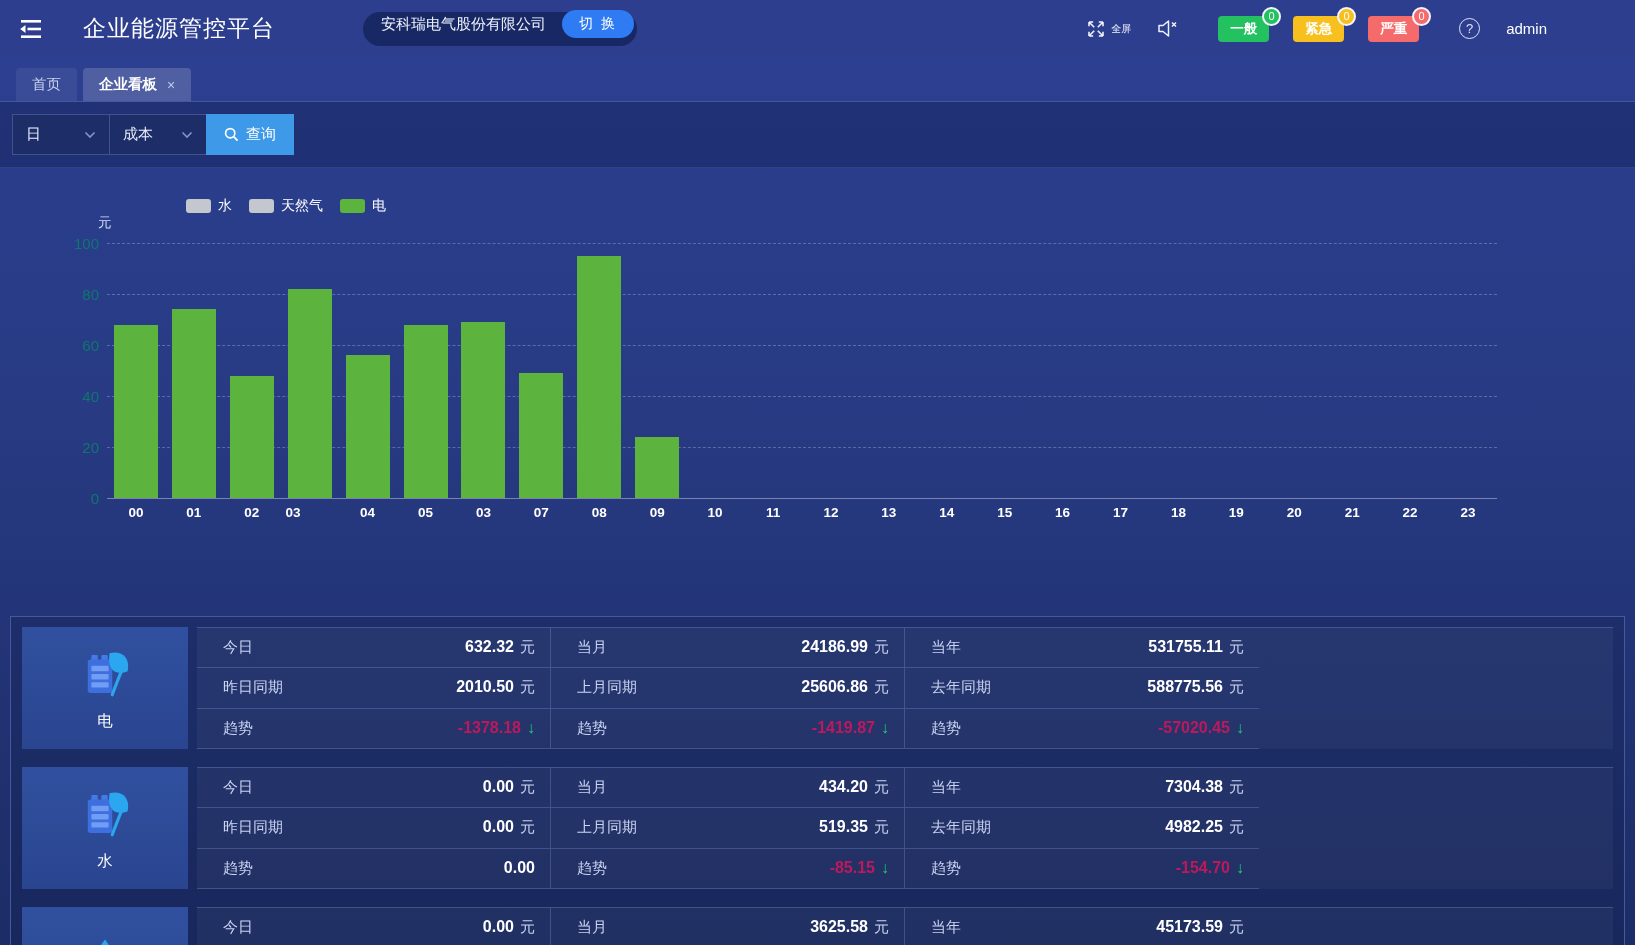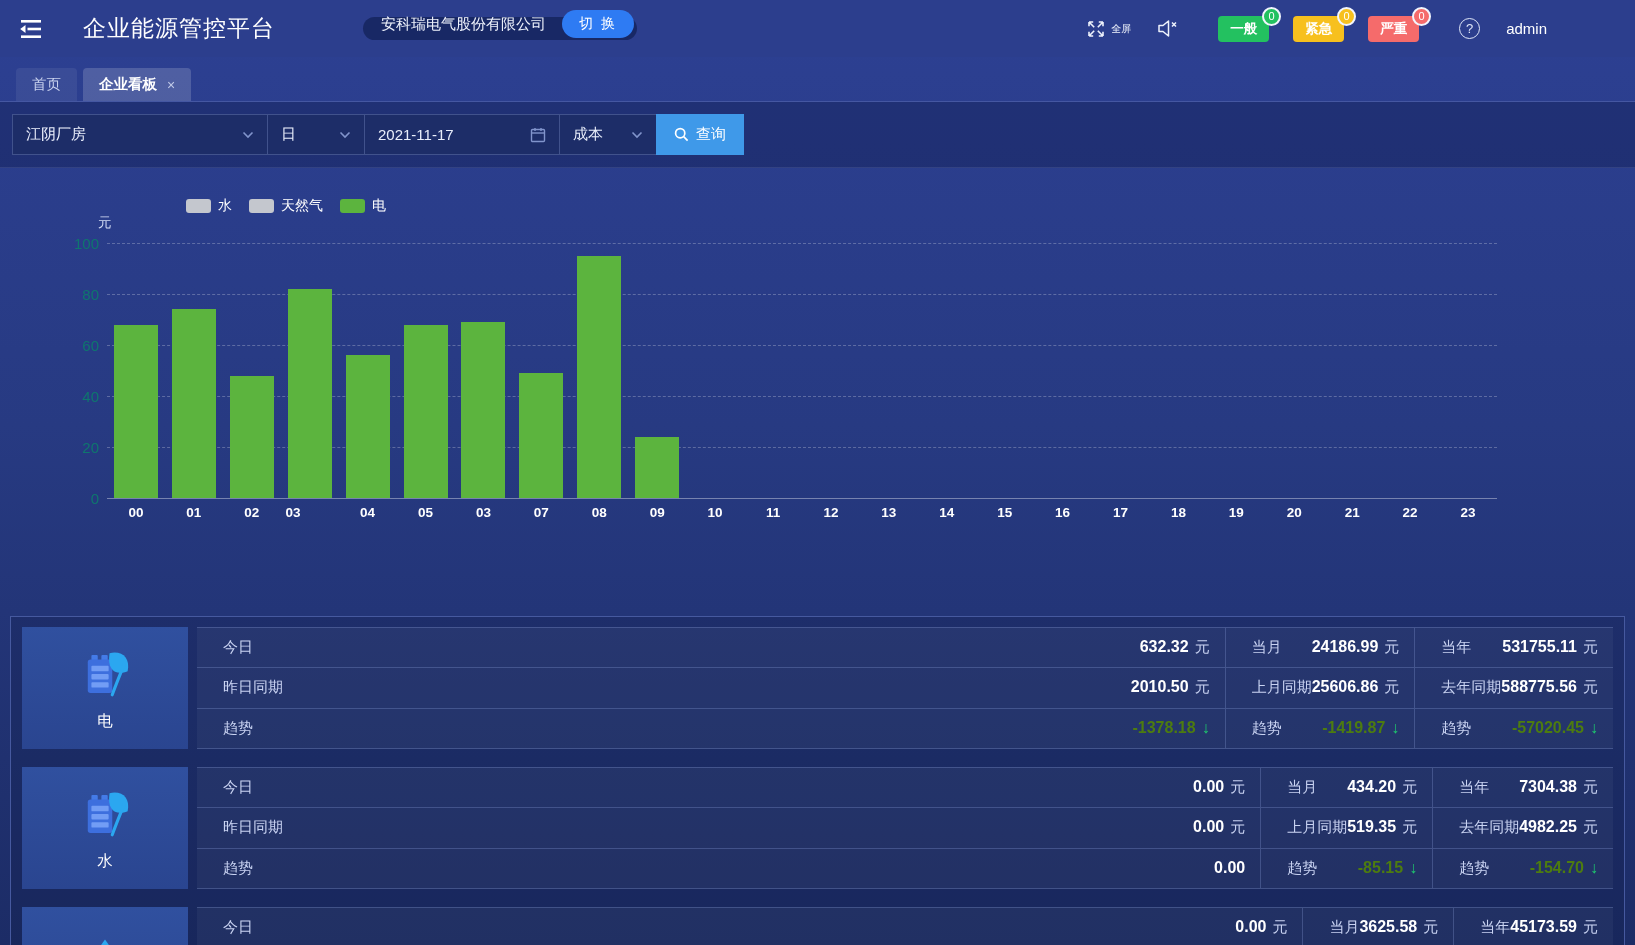--- a/index.html
+++ b/index.html
@@ -4,21 +4,21 @@
 <style>
   *{margin:0;padding:0;box-sizing:border-box}
   html,body{width:1635px;height:945px;overflow:hidden}
   body{font-family:"Liberation Sans","DejaVu Sans",sans-serif;color:#fff;
        background:linear-gradient(180deg,#2d4093 0%,#273a82 45%,#1c2c66 100%)}
 
   
   .header{height:57px;display:flex;align-items:center;padding:0 16px;background:#2c3e8d}
   .menu-btn{width:30px;height:26px;display:flex;align-items:center;justify-content:center;cursor:pointer}
   .app-title{font-size:23px;font-weight:normal;letter-spacing:1px;margin-left:37px;white-space:nowrap}
-  .company{margin-left:88px;height:23px;background:rgba(10,22,70,.55);border-radius:17px;
+  .company{margin-left:88px;height:34px;background:rgba(10,22,70,.55);border-radius:17px;
            display:flex;align-items:center;padding:0 3px 9px 18px;gap:16px}
   .company .name{font-size:15px;color:#eef2fc;white-space:nowrap}
   .switch-btn{height:28px;border:none;border-radius:14px;background:#2e7bf3;color:#fff;
               font-size:14px;padding:0 17px;cursor:pointer;letter-spacing:2px}
   .hright{margin-left:auto;display:flex;align-items:center;gap:26px;padding-right:72px}
   .fullscreen{display:flex;align-items:center;gap:6px;font-size:10px;color:#eef2fc;cursor:pointer;white-space:nowrap}
   .mute{cursor:pointer;display:flex;align-items:center}
   .alarms{display:flex;gap:24px;margin:0 14px}
   .alarm{position:relative;padding:4px 12px;border-radius:4px;font-size:13.5px;font-weight:bold;
          color:#fff;cursor:pointer;white-space:nowrap}
@@ -63,29 +63,29 @@
   .bar{position:absolute;bottom:0;width:44px}
   .xtick{position:absolute;top:262px;text-align:center;font-size:13.5px;font-weight:bold;color:#fff}
 
   
   .panel{margin:8px 10px 0;border:1px solid #46599f;background:rgba(10,18,56,.20);
          padding:10px 11px;display:flex;flex-direction:column;gap:18px}
   .erow{display:flex;gap:9px;height:122px;flex:none}
   .ecard{width:166px;flex:none;background:linear-gradient(180deg,#30509f,#2a4590);display:flex;
          flex-direction:column;align-items:center;justify-content:center;gap:8px}
   .elabel{font-size:15.5px;color:#fff}
-  .egrid{flex:1;display:grid;grid-template-columns:repeat(1,1fr);grid-template-rows:repeat(3,1fr);
+  .egrid{flex:1;display:grid;grid-template-columns:repeat(4,1fr);grid-template-rows:repeat(3,1fr);
          background:rgba(255,255,255,.045);border-top:1px solid rgba(140,158,220,.30)}
   .cell{display:flex;align-items:center;justify-content:space-between;padding:0 15px 0 26px;
         border-bottom:1px solid rgba(140,158,220,.30);border-right:1px solid rgba(140,158,220,.30);
         font-size:15px}
   .lbl{color:#c9d3f2;white-space:nowrap}
   .vwrap{display:flex;align-items:baseline;gap:6px}
   .num{font-weight:bold;font-size:16px;color:#fff;white-space:nowrap}
-  .num.down{color:#4d7c0f}
+  .num.down{color:#be185d}
   .arrow{color:#1ec96d;font-weight:bold;font-size:16px}
   .unit{color:#c9d3f2;font-size:15px}
 </style>
 </head>
 <body>
 
 <div class="header">
   <div class="menu-btn">
     <svg width="26" height="22" viewBox="0 0 26 22">
       <rect x="3" y="2" width="20" height="2.6" fill="#fff"></rect>
@@ -140,40 +140,25 @@
   <div class="tab">
     <span>首页</span>
   </div>
   <div class="tab active">
     <span>企业看板</span>
     <span class="x">×</span>
   </div>
 </div>
 
 <div class="filterbar">
-  <div class="ctl w-site">
-    <span class="ph">江阴厂房</span>
-    <svg width="12" height="8" viewBox="0 0 12 8" fill="none" stroke="#8194cc" stroke-width="1.6">
-        <path d="M1.5 1.5 L6 6 L10.5 1.5"></path>
-      </svg>
-  </div>
   <div class="ctl w-period">
     <span class="ph">日</span>
     <svg width="12" height="8" viewBox="0 0 12 8" fill="none" stroke="#8194cc" stroke-width="1.6">
         <path d="M1.5 1.5 L6 6 L10.5 1.5"></path>
       </svg>
-  </div>
-  <div class="ctl w-date">
-    <span class="ph">2021-11-17</span>
-    <svg width="16" height="16" viewBox="0 0 16 16" fill="none" stroke="#8194cc" stroke-width="1.4">
-      <rect x="1.5" y="2.5" width="13" height="12" rx="1"></rect>
-      <line x1="1.5" y1="6" x2="14.5" y2="6"></line>
-      <line x1="5" y1="1" x2="5" y2="4"></line>
-      <line x1="11" y1="1" x2="11" y2="4"></line>
-    </svg>
   </div>
   <div class="ctl w-metric">
     <span class="ph">成本</span>
     <svg width="12" height="8" viewBox="0 0 12 8" fill="none" stroke="#8194cc" stroke-width="1.6">
         <path d="M1.5 1.5 L6 6 L10.5 1.5"></path>
       </svg>
   </div>
   <button class="btn-query">
     <svg width="15" height="15" viewBox="0 0 15 15" fill="none" stroke="#fff" stroke-width="1.7">
       <circle cx="6.2" cy="6.2" r="4.6"></circle>

